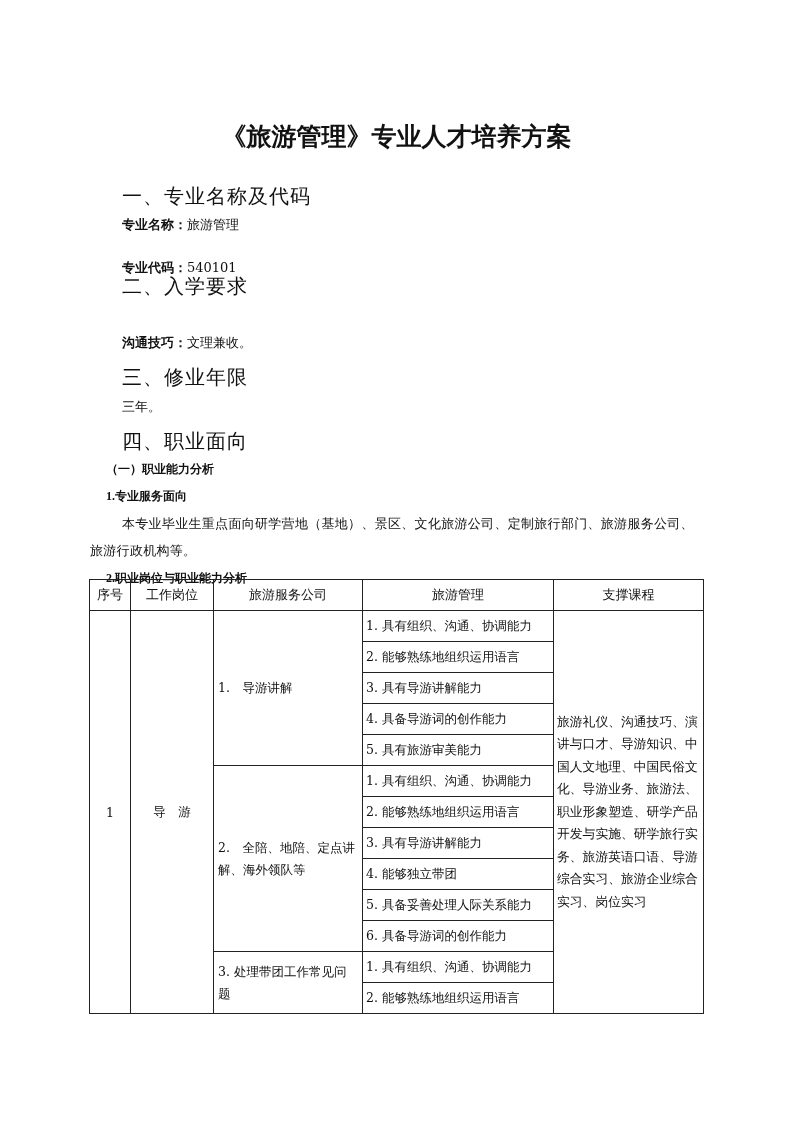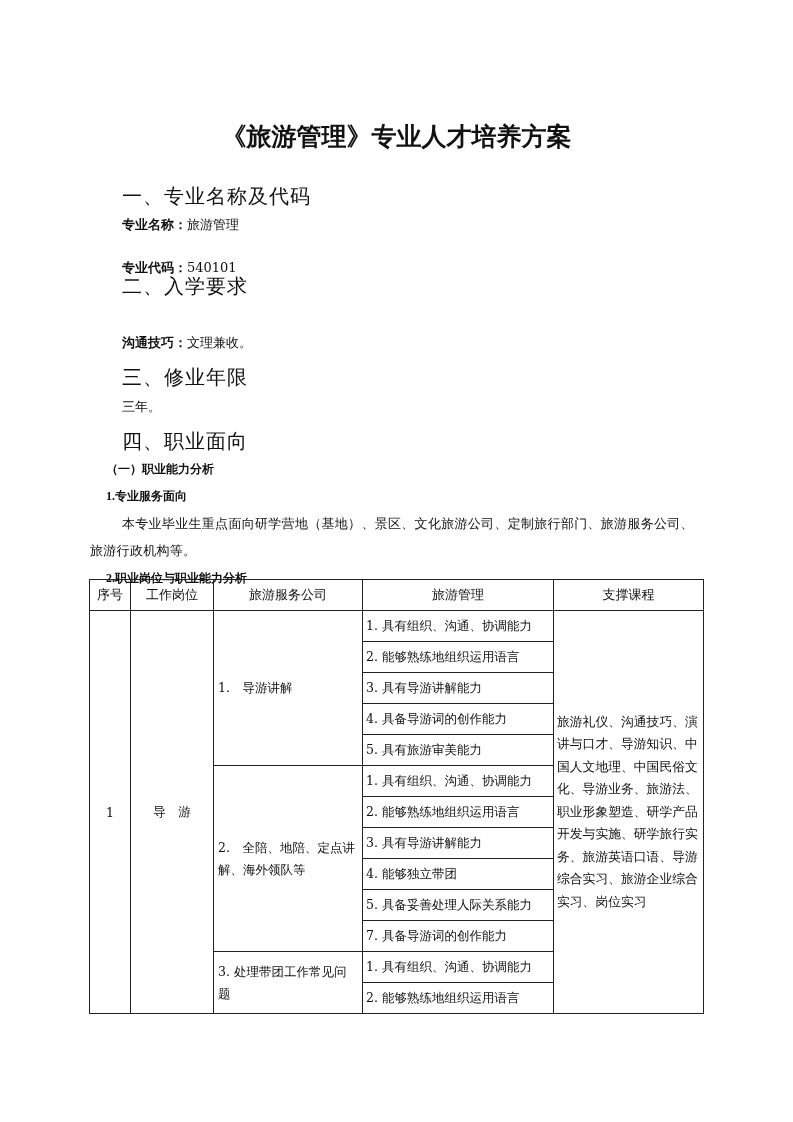--- a/index.html
+++ b/index.html
@@ -81,21 +81,21 @@
     <tr>
           <td class="ab">3. 具有导游讲解能力</td>
         </tr>
     <tr>
           <td class="ab">4. 能够独立带团</td>
         </tr>
     <tr>
           <td class="ab">5. 具备妥善处理人际关系能力</td>
         </tr>
     <tr>
-          <td class="ab">7. 具备导游词的创作能力</td>
+          <td class="ab">6. 具备导游词的创作能力</td>
         </tr>
 
     <tr>
       <td class="task" rowspan="2">3. 处理带团工作常见问题</td>
       <td class="ab">1. 具有组织、沟通、协调能力</td>
     </tr>
     <tr>
           <td class="ab">2. 能够熟练地组织运用语言</td>
         </tr>
   </tbody>

